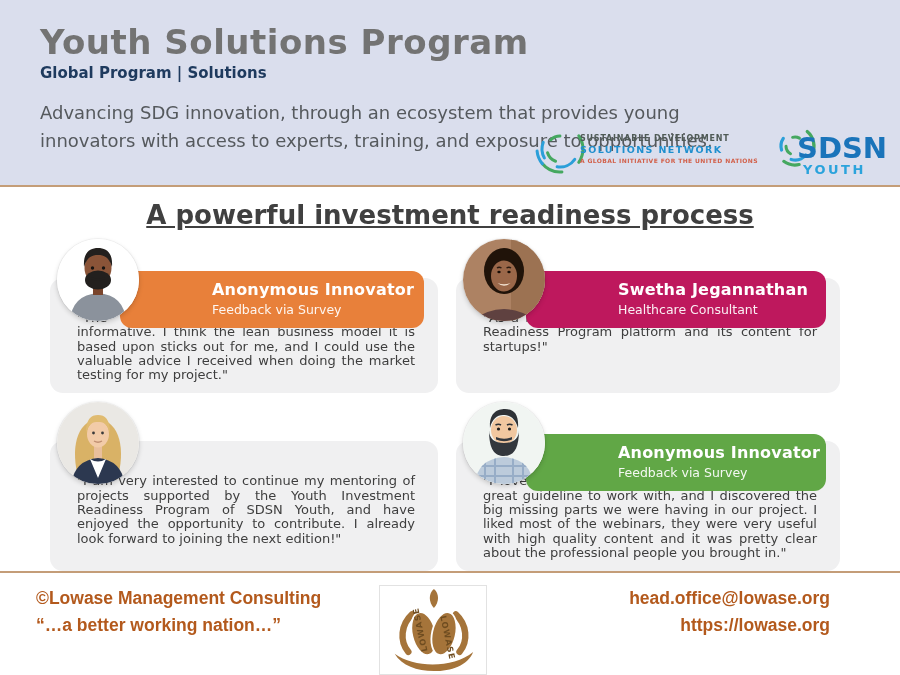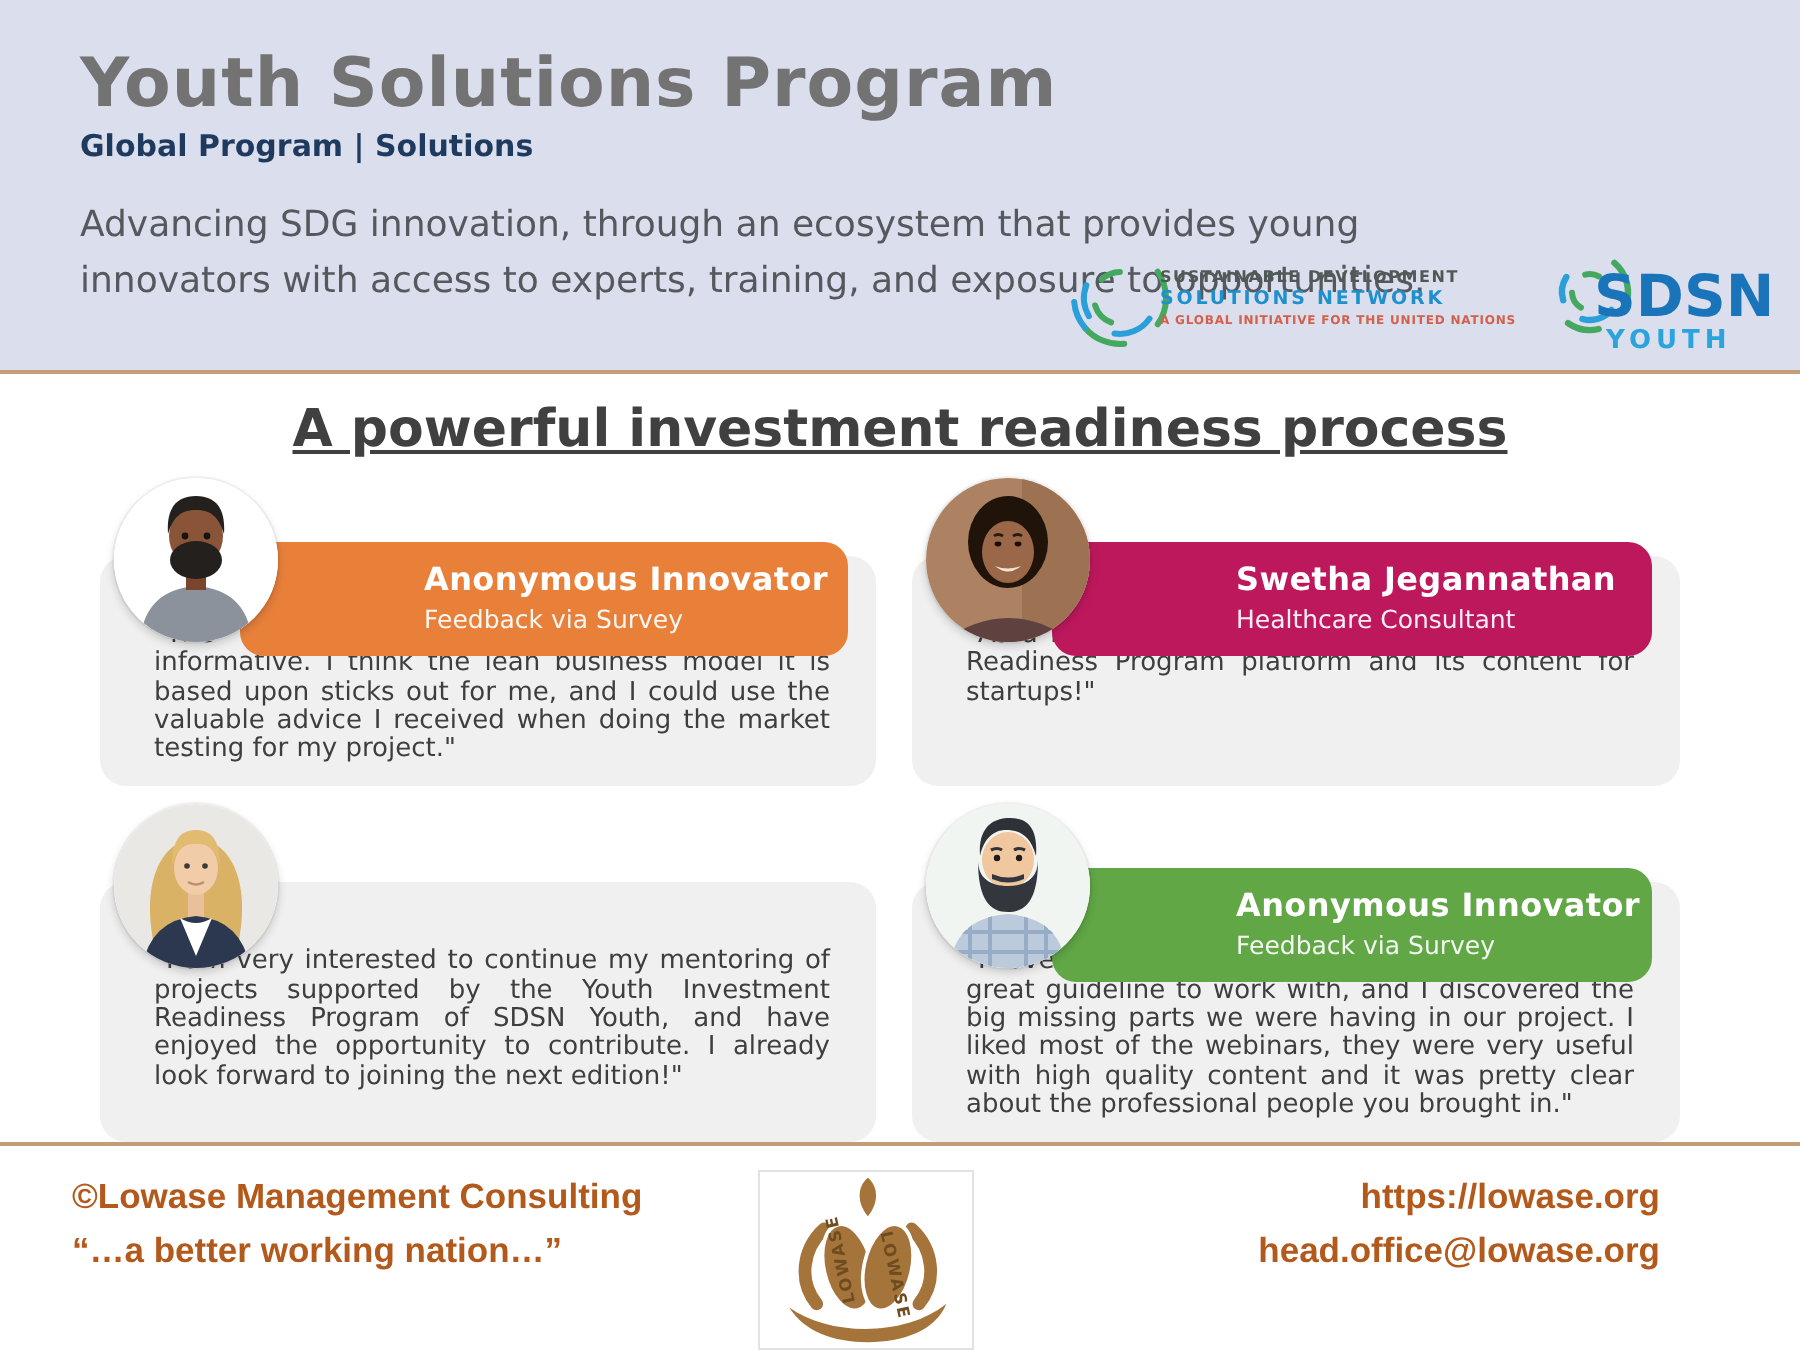--- a/index.html
+++ b/index.html
@@ -199,18 +199,18 @@
         <path d="M27,29 C15,40 13,58 23,70" stroke="#a5743a" stroke-width="7" fill="none" stroke-linecap="round"></path>
         <path d="M75,29 C87,40 89,58 79,70" stroke="#a5743a" stroke-width="7" fill="none" stroke-linecap="round"></path>
         <ellipse cx="40" cy="50" rx="13" ry="24" transform="rotate(-13 40 50)" fill="#a5743a" stroke="#fff" stroke-width="2"></ellipse>
         <ellipse cx="62" cy="50" rx="13" ry="24" transform="rotate(13 62 50)" fill="#a5743a" stroke="#fff" stroke-width="2"></ellipse>
         <path d="M8,72 C30,88 72,88 94,70 C88,85 70,91 51,91 C32,91 16,85 8,72 Z" fill="#a5743a"></path>
         <text transform="translate(44,69) rotate(-102)" font-family="DejaVu Sans" font-size="9" font-weight="bold" fill="#6e4c20" letter-spacing="1.2">LOWASE</text>
         <text transform="translate(58,31) rotate(78)" font-family="DejaVu Sans" font-size="9" font-weight="bold" fill="#6e4c20" letter-spacing="1.2">LOWASE</text>
       </svg>
     </div>
     <div class="footer-right">
+      <div>head.office@lowase.org</div>
       <div>https://lowase.org</div>
-      <div>head.office@lowase.org</div>
     </div>
   </div>
 
 </div>
 
 </body></html>

